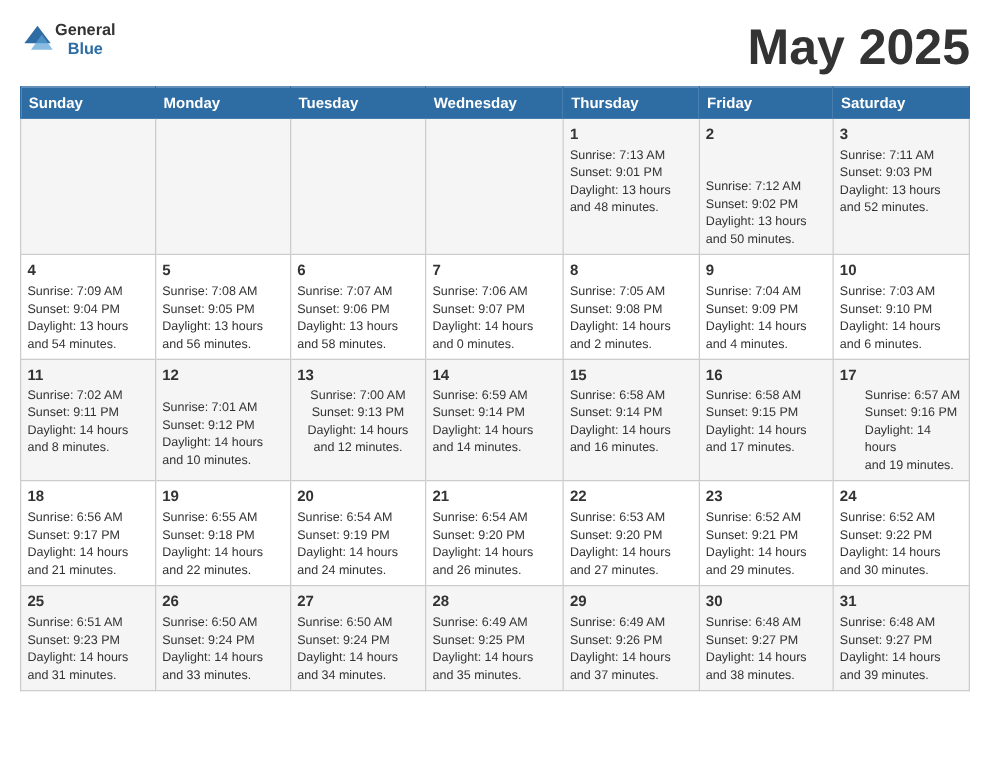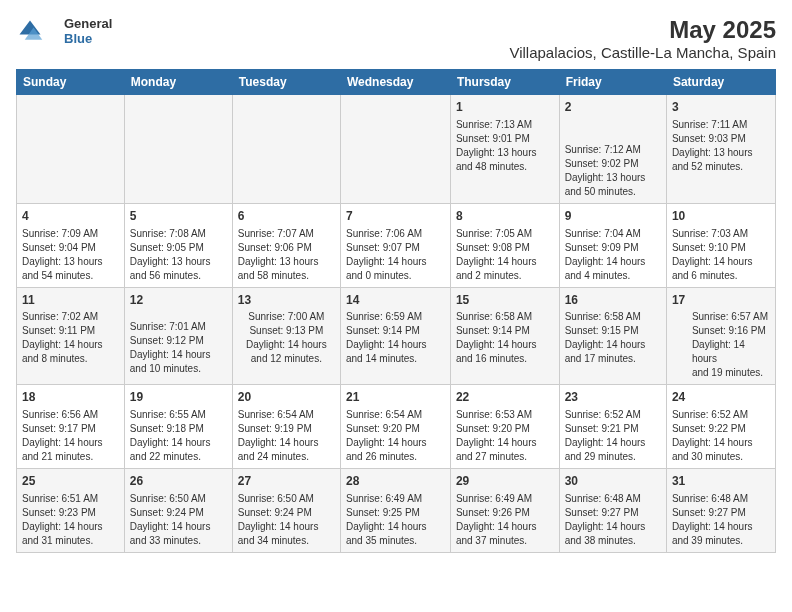--- a/index.html
+++ b/index.html
@@ -12,39 +12,39 @@
     }
     .header {
       display: flex;
       justify-content: space-between;
       align-items: flex-start;
       margin-bottom: 8px;
     }
     .logo {
       display: flex;
       align-items: center;
-      gap: 20px;
+      gap: 0;
     }
     .logo-text {
       display: flex;
       flex-direction: column;
       font-size: 13px;
       font-weight: bold;
     }
     .logo-general { color: #333; }
-    .logo-blue { color: #2e6da4; }
+    .logo-blue { color: #2e6da4; text-align: center; }
     .logo-icon {
       width: 28px;
       height: 28px;
     }
     .title-block {
       text-align: right;
     }
     .title-block h1 {
-      font-size: 24px;
+      font-size: 40px;
       color: #333;
       font-weight: bold;
     }
     .title-block h2 {
       font-size: 15px;
       color: #333;
       font-weight: normal;
     }
     table {
       width: 100%;
@@ -99,21 +99,20 @@
       <polygon points="16,4 28,20 4,20" fill="#2e6da4"></polygon>
       <polygon points="20,12 30,26 10,26" fill="#5a9fd4" opacity="0.7"></polygon>
     </svg>
     <div class="logo-text">
       <span class="logo-general">General</span>
       <span class="logo-blue">Blue</span>
     </div>
   </div>
   <div class="title-block">
     <h1>May 2025</h1>
-    <h2>Villapalacios, Castille-La Mancha, Spain</h2>
   </div>
 </div>
 
 <table>
   <thead>
     <tr>
     <th>Sunday</th>
         <th>Monday</th>
         <th>Tuesday</th>
         <th>Wednesday</th>

